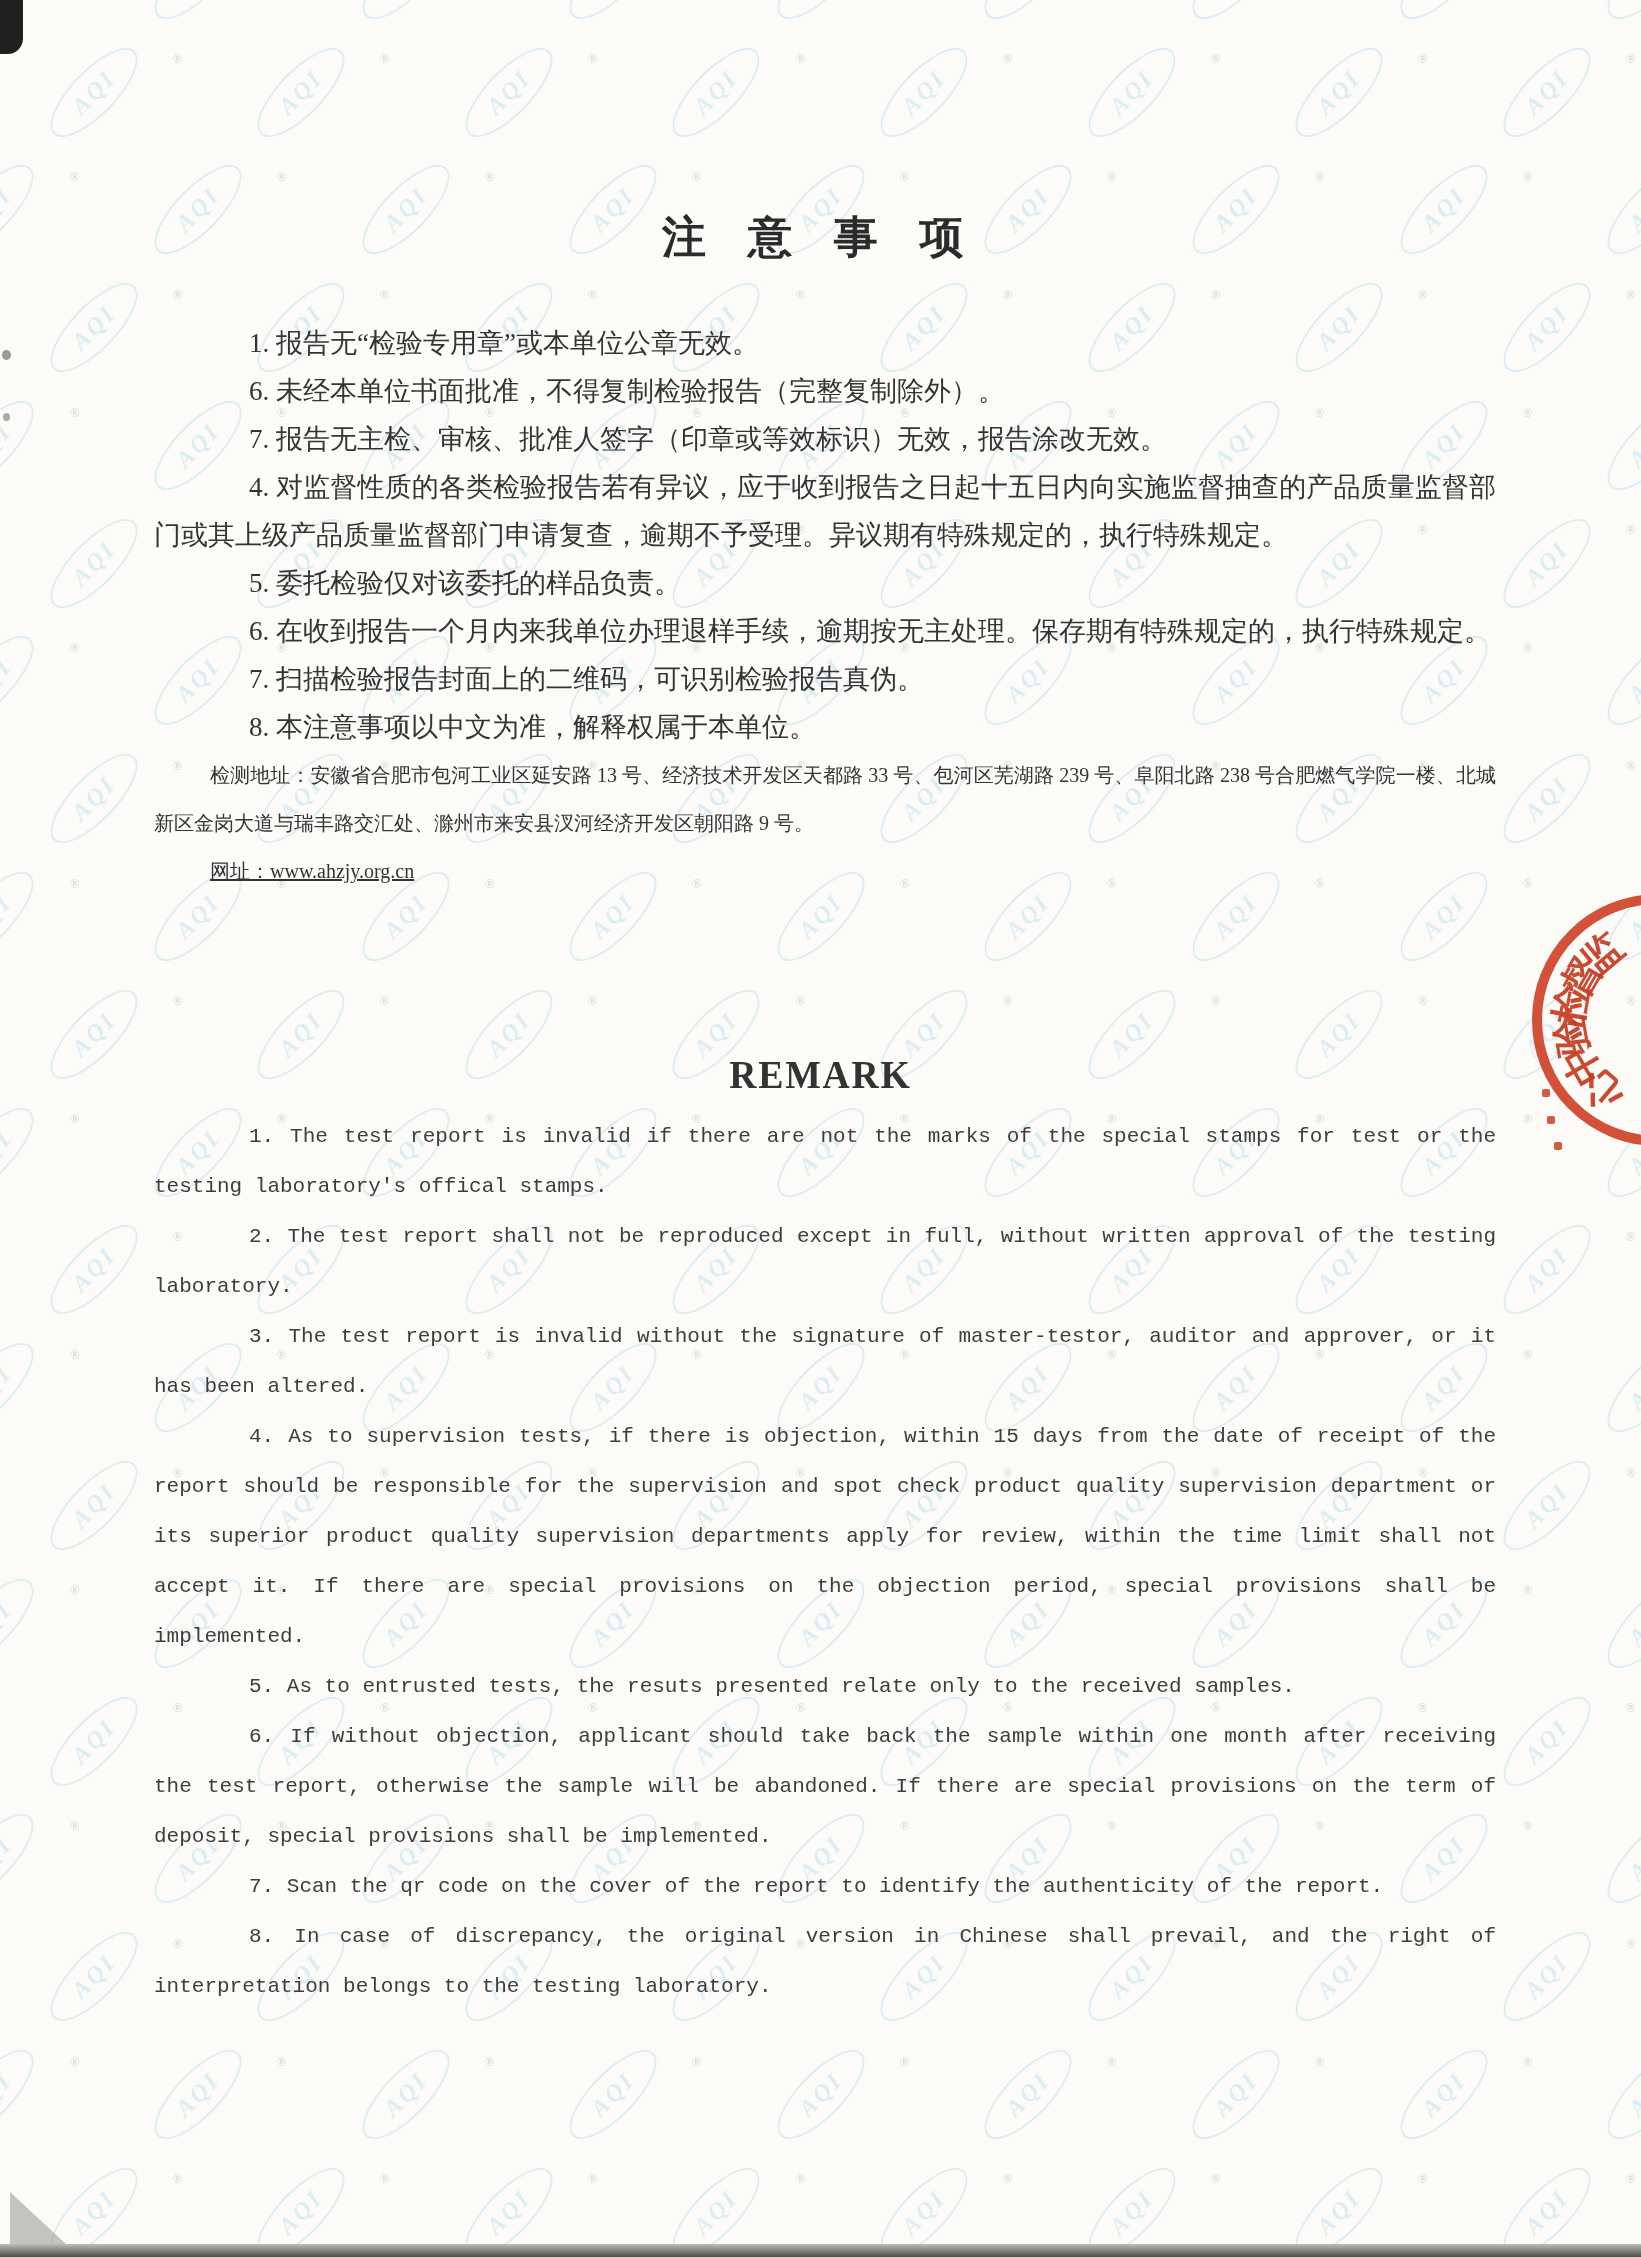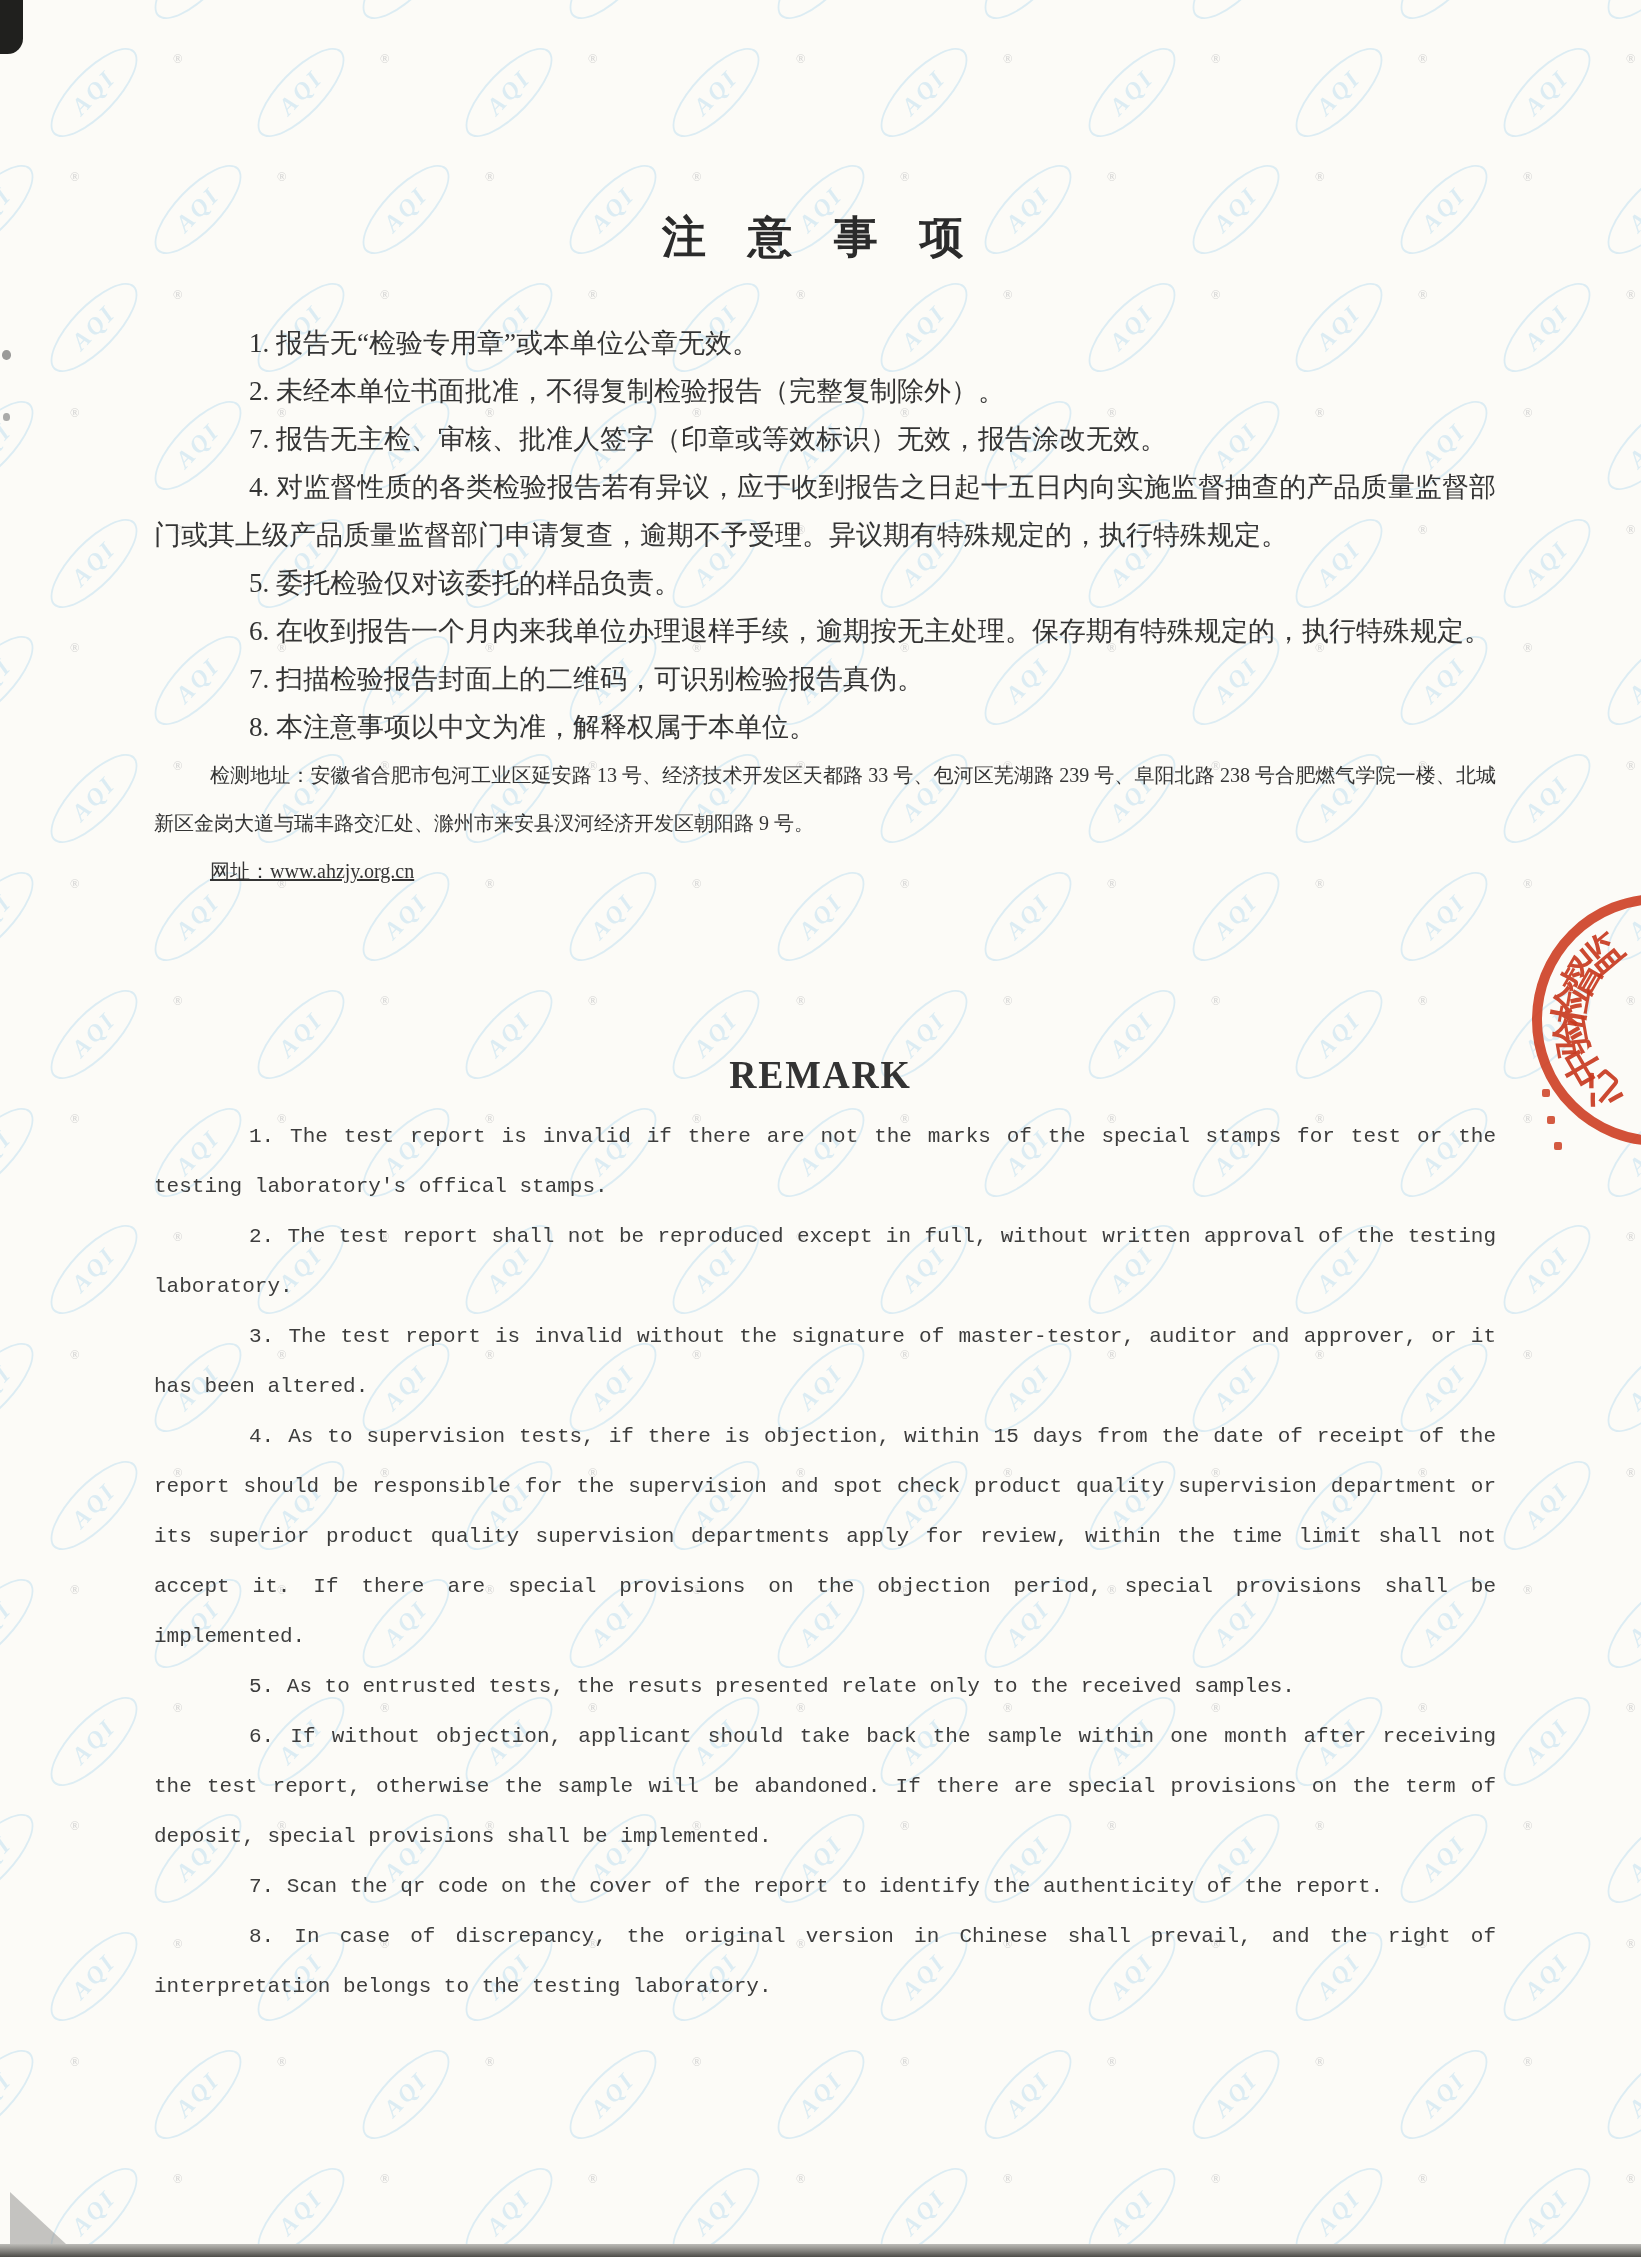--- a/index.html
+++ b/index.html
@@ -754,21 +754,21 @@
       </div>
       <span class="wm-reg" style="left: 1626px; top: 2172px;">®</span>
     </div>
 
   <div class="content">
 
     <div class="doc-title">注 意 事 项</div>
 
     <div class="cn-block">
       <p class="notice">1. 报告无“检验专用章”或本单位公章无效。</p>
-      <p class="notice">2. 未经本单位书面批准，不得复制检验报告（完整复制除外）。</p>
+      <p class="notice">6. 未经本单位书面批准，不得复制检验报告（完整复制除外）。</p>
       <p class="notice">7. 报告无主检、审核、批准人签字（印章或等效标识）无效，报告涂改无效。</p>
       <p class="notice">4. 对监督性质的各类检验报告若有异议，应于收到报告之日起十五日内向实施监督抽查的产品质量监督部门或其上级产品质量监督部门申请复查，逾期不予受理。异议期有特殊规定的，执行特殊规定。</p>
       <p class="notice">5. 委托检验仅对该委托的样品负责。</p>
       <p class="notice">6. 在收到报告一个月内来我单位办理退样手续，逾期按无主处理。保存期有特殊规定的，执行特殊规定。</p>
       <p class="notice">7. 扫描检验报告封面上的二维码，可识别检验报告真伪。</p>
       <p class="notice">8. 本注意事项以中文为准，解释权属于本单位。</p>
       <p class="addr">检测地址：安徽省合肥市包河工业区延安路 13 号、经济技术开发区天都路 33 号、包河区芜湖路 239 号、阜阳北路 238 号合肥燃气学院一楼、北城新区金岗大道与瑞丰路交汇处、滁州市来安县汊河经济开发区朝阳路 9 号。</p>
       <p class="web"><span>网址：</span><span>www.ahzjy.org.cn</span></p>
     </div>
 

